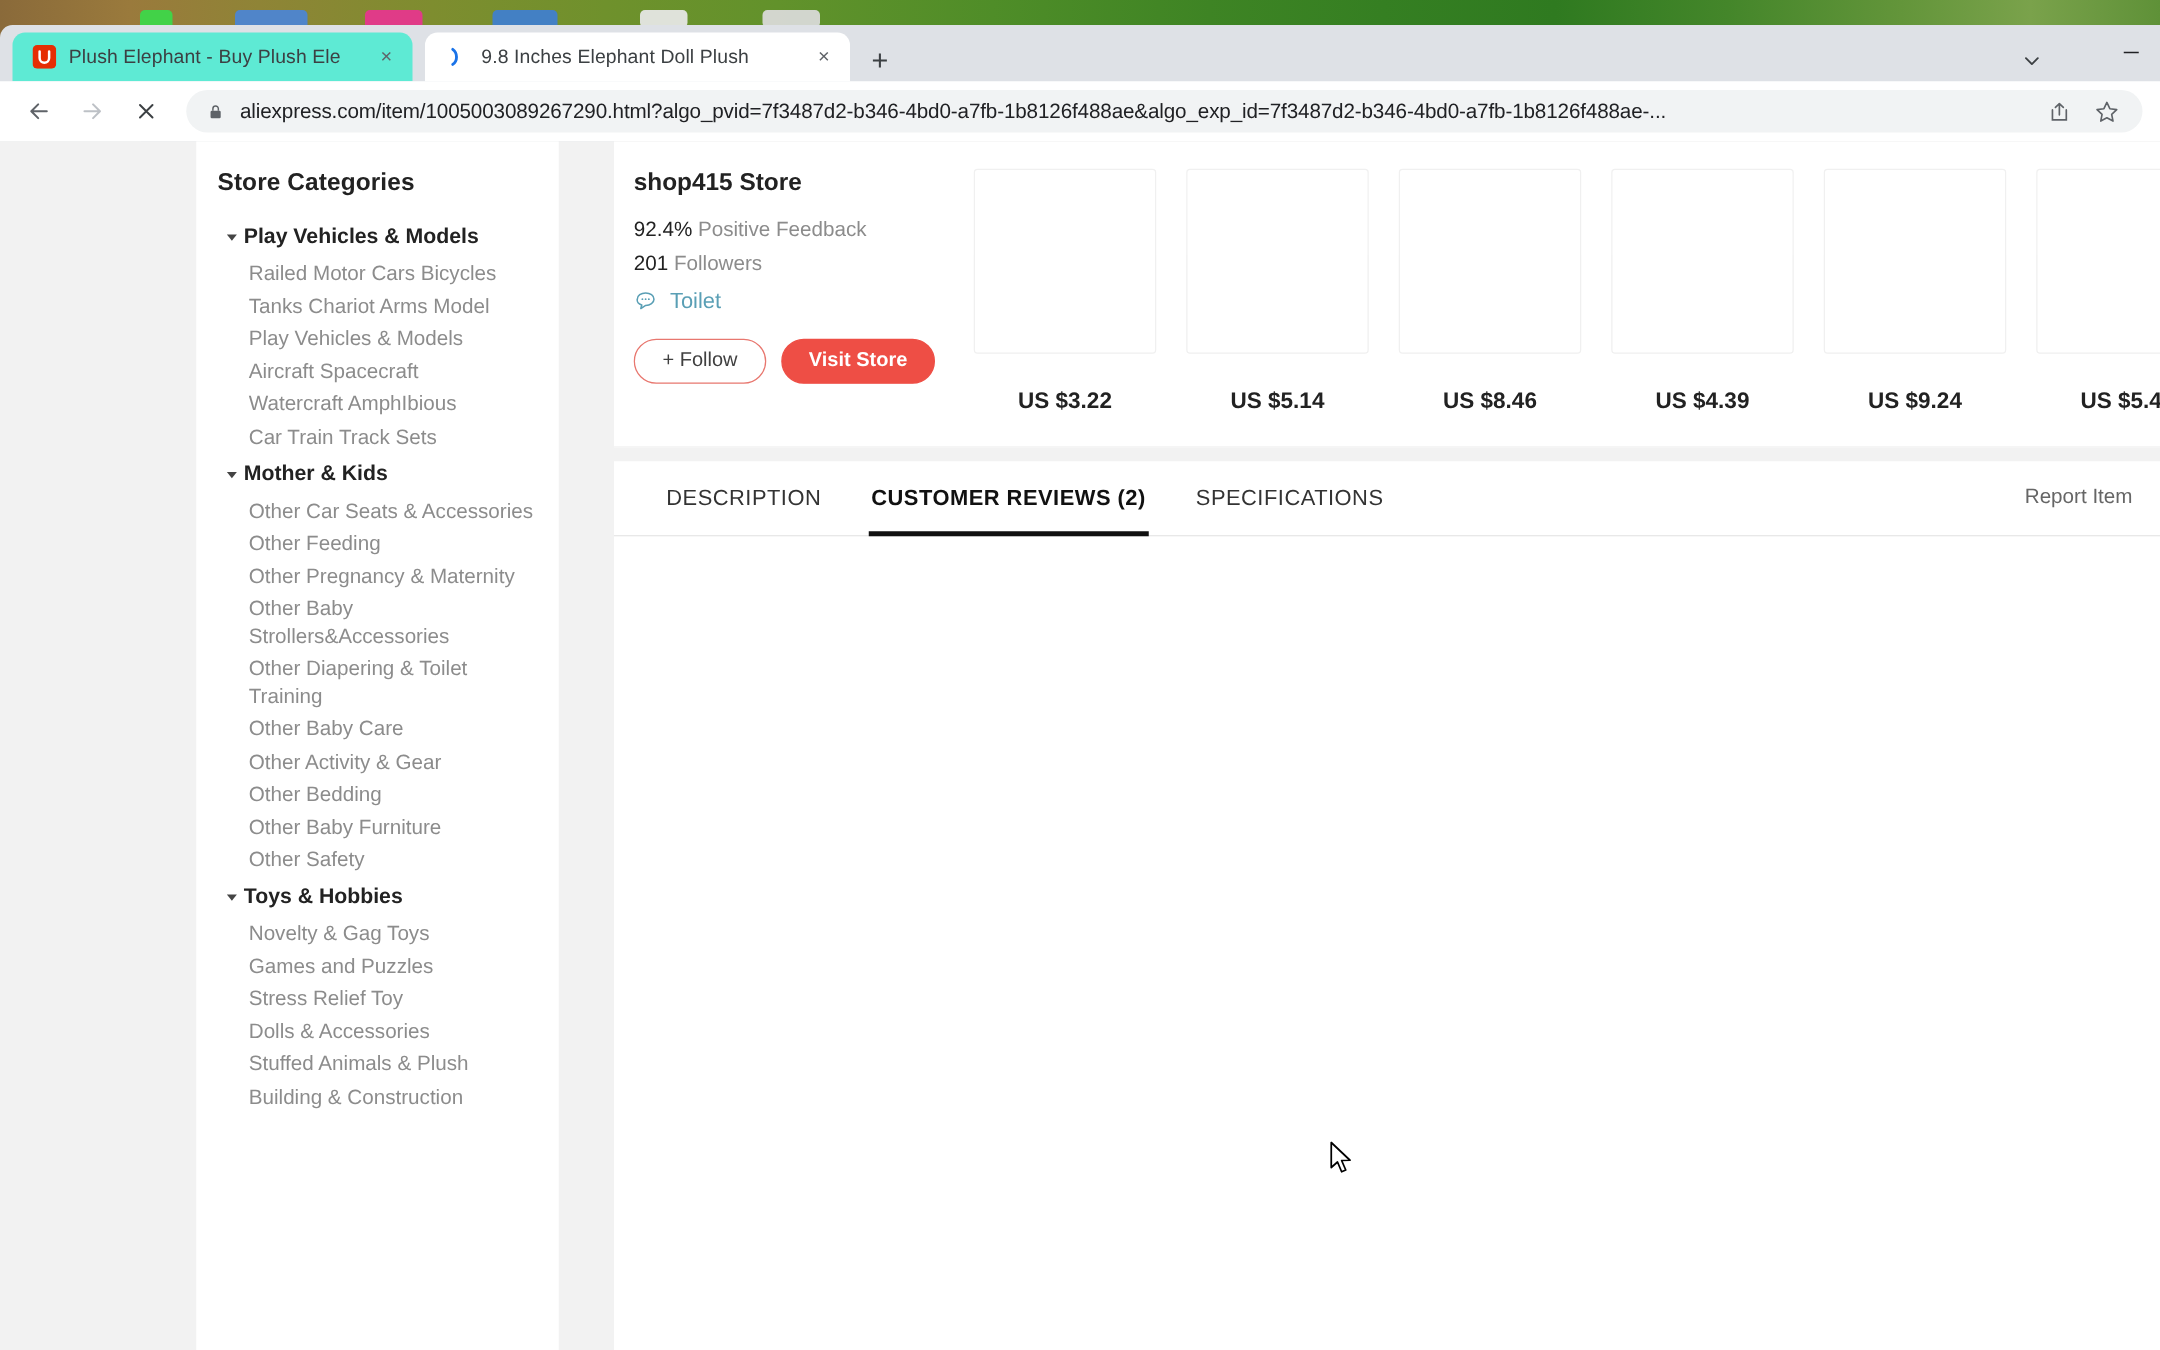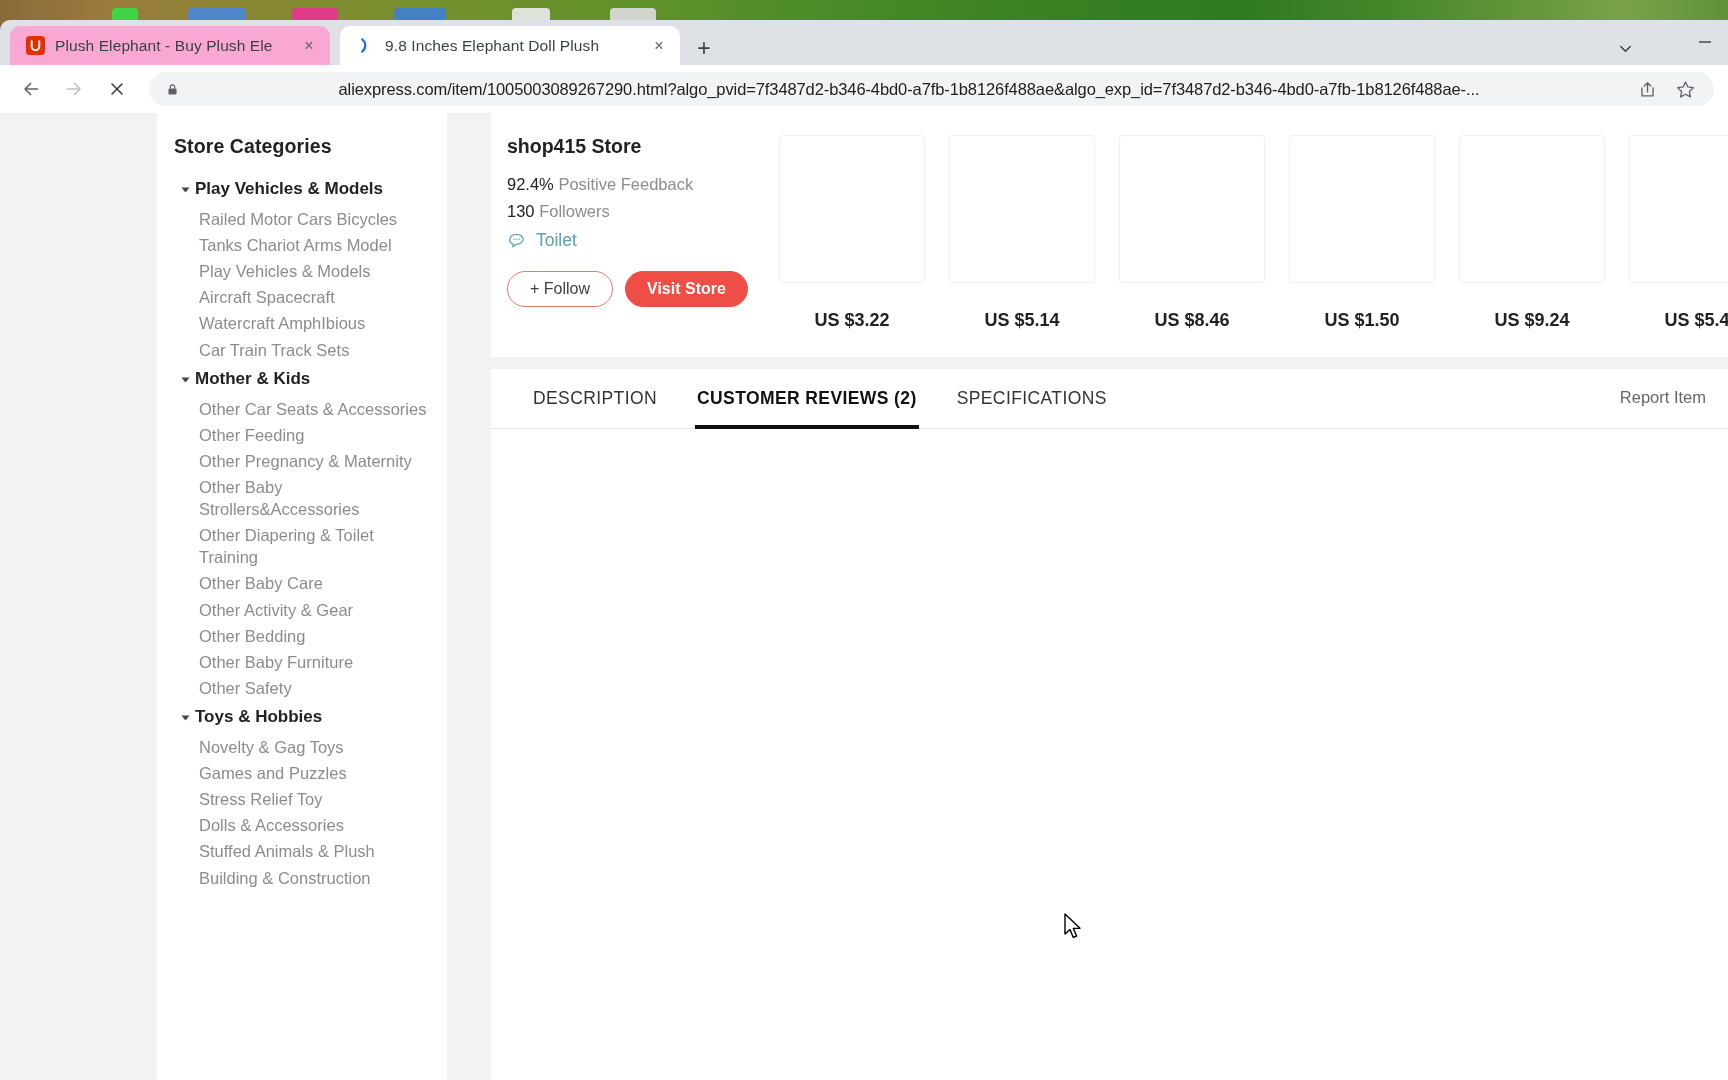--- a/index.html
+++ b/index.html
@@ -30,21 +30,21 @@
   }
   #tabstrip {
     position: relative; height: 45px; width: 100%;
   }
   .tab {
     position: absolute; top: 6px; height: 39px;
     border-top-left-radius: 10px; border-top-right-radius: 10px;
     display: flex; align-items: center; padding: 0 10px 0 16px;
     font-size: 15px; color: #3c4043; cursor: default;
   }
-  .tab.inactive { background: #f9a8d4; }
+  .tab.inactive { background: #5eead4; }
   .tab.active { background: #ffffff; }
   .tab-favicon { width: 19px; height: 19px; flex: 0 0 19px; margin-right: 10px; }
   .tab-title {
     flex: 1 1 auto; white-space: nowrap; overflow: hidden;
     font-size: 15.5px; color: #3c4043; letter-spacing: .1px;
   }
   .tab-close {
     flex: 0 0 22px; width: 22px; height: 22px; margin-left: 6px;
     display: flex; align-items: center; justify-content: center;
     color: #5f6368; font-size: 16px; border-radius: 50%;
@@ -62,21 +62,20 @@
     position: absolute; right: 0px; top: 6px; width: 46px; height: 32px;
     display: flex; align-items: center; justify-content: center;
     color: #202124;
   }
 
   
   #toolbar {
     position: relative; height: 48px; width: 100%;
     background: #ffffff; display: flex; align-items: center;
     padding: 0 14px;
-    text-align: center;
   }
   .nav-btn {
     width: 34px; height: 34px; margin-right: 9px;
     display: flex; align-items: center; justify-content: center;
     color: #5f6368;
   }
   .nav-btn.disabled { color: #bdc1c6; }
   #omnibox {
     flex: 1 1 auto; height: 34px; background: #f1f3f4;
     border-radius: 17px; display: flex; align-items: center;
@@ -347,21 +346,21 @@
 
           <div id="store-info">
             <div id="store-name">shop415 Store</div>
 
             <div class="stat-line">
               <b>92.4%</b>
               <span>Positive Feedback</span>
             </div>
 
             <div class="stat-line">
-              <b>130</b>
+              <b>201</b>
               <span>Followers</span>
             </div>
 
             <div id="contact-row">
               <span style="display:flex;">
                 <svg viewBox="0 0 24 24" width="20" height="20">
                   <path d="M3.4 10 a8 6 0 1 1 8 6 l-4.6 3 0.9 -3.4 A6.6 5 0 0 1 3.4 10 Z" stroke="#5a9fb5" stroke-width="1.5" fill="none" stroke-linejoin="round"></path>
                   <circle cx="8.3" cy="10" r="0.9" fill="#5a9fb5"></circle>
                   <circle cx="11.4" cy="10" r="0.9" fill="#5a9fb5"></circle>
                   <circle cx="14.5" cy="10" r="0.9" fill="#5a9fb5"></circle>
@@ -384,21 +383,21 @@
             <div class="product-cell">
               <div class="product-thumb"></div>
               <div class="product-price">US $5.14</div>
             </div>
             <div class="product-cell">
               <div class="product-thumb"></div>
               <div class="product-price">US $8.46</div>
             </div>
             <div class="product-cell">
               <div class="product-thumb"></div>
-              <div class="product-price">US $1.50</div>
+              <div class="product-price">US $4.39</div>
             </div>
             <div class="product-cell">
               <div class="product-thumb"></div>
               <div class="product-price">US $9.24</div>
             </div>
             <div class="product-cell">
               <div class="product-thumb"></div>
               <div class="product-price">US $5.49</div>
             </div>
           </div>

